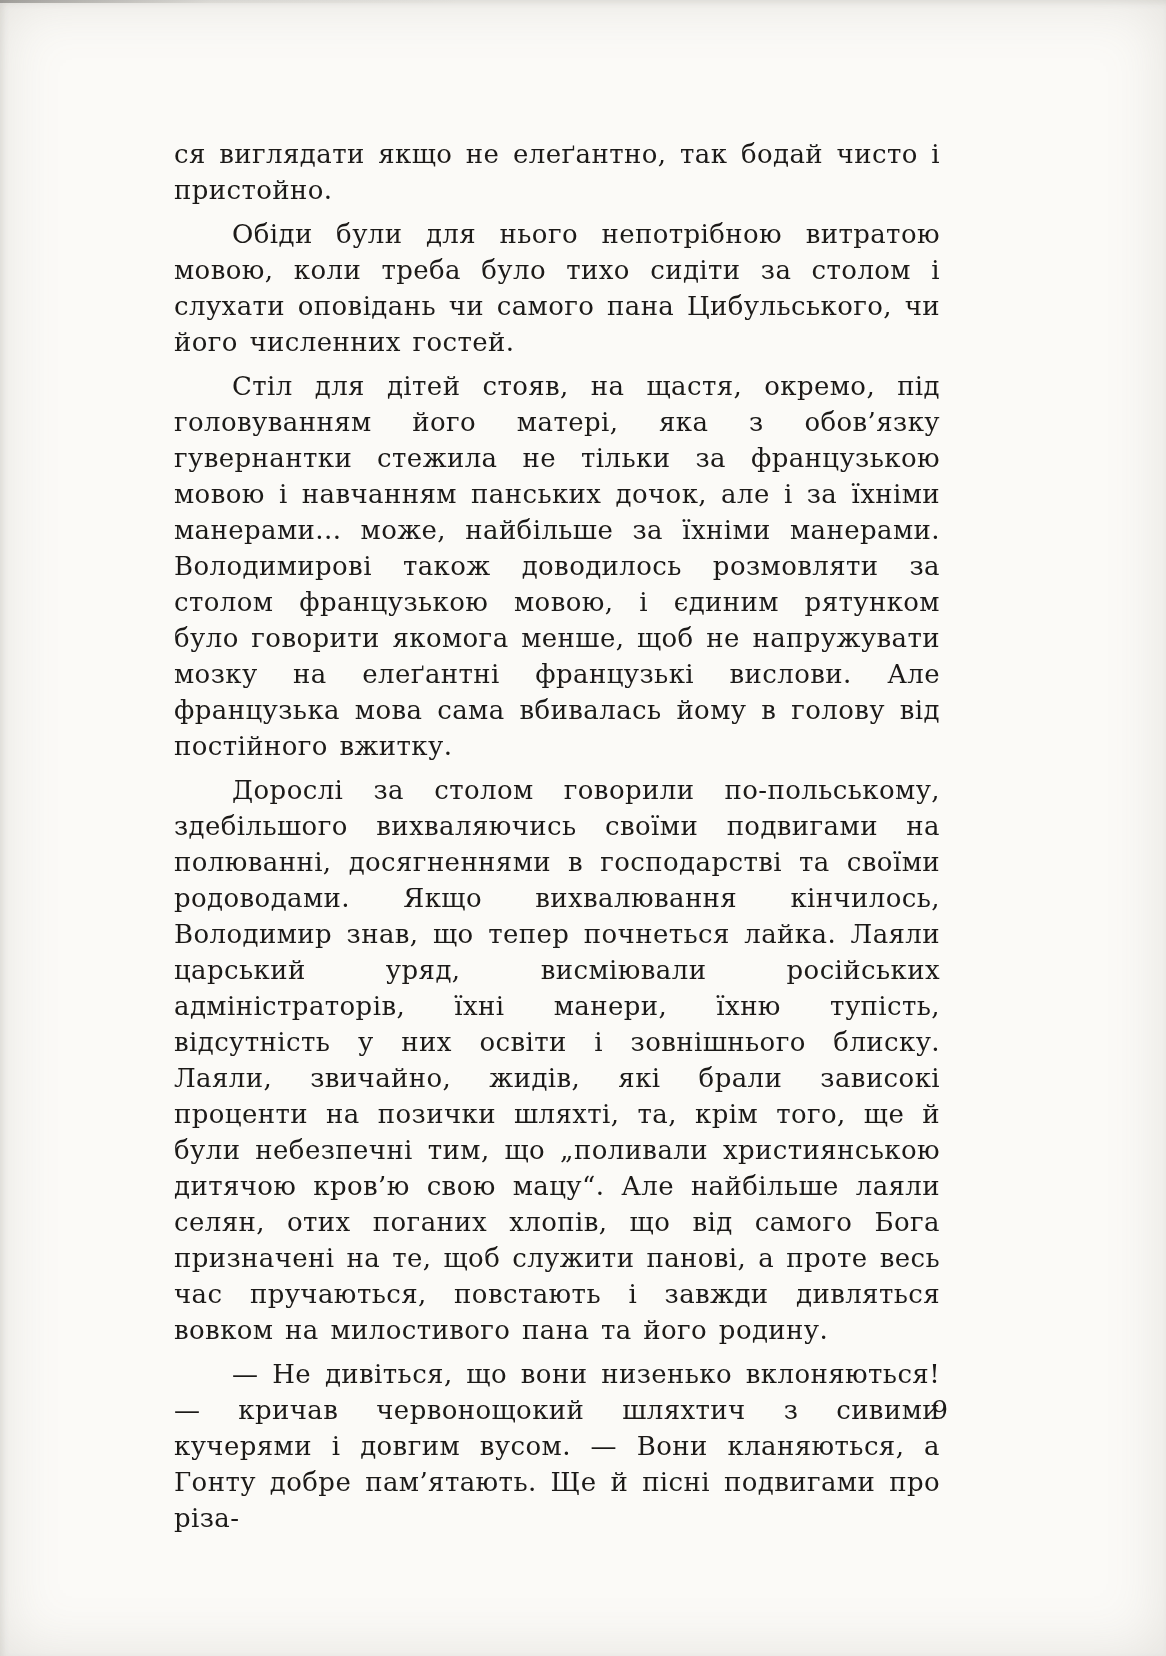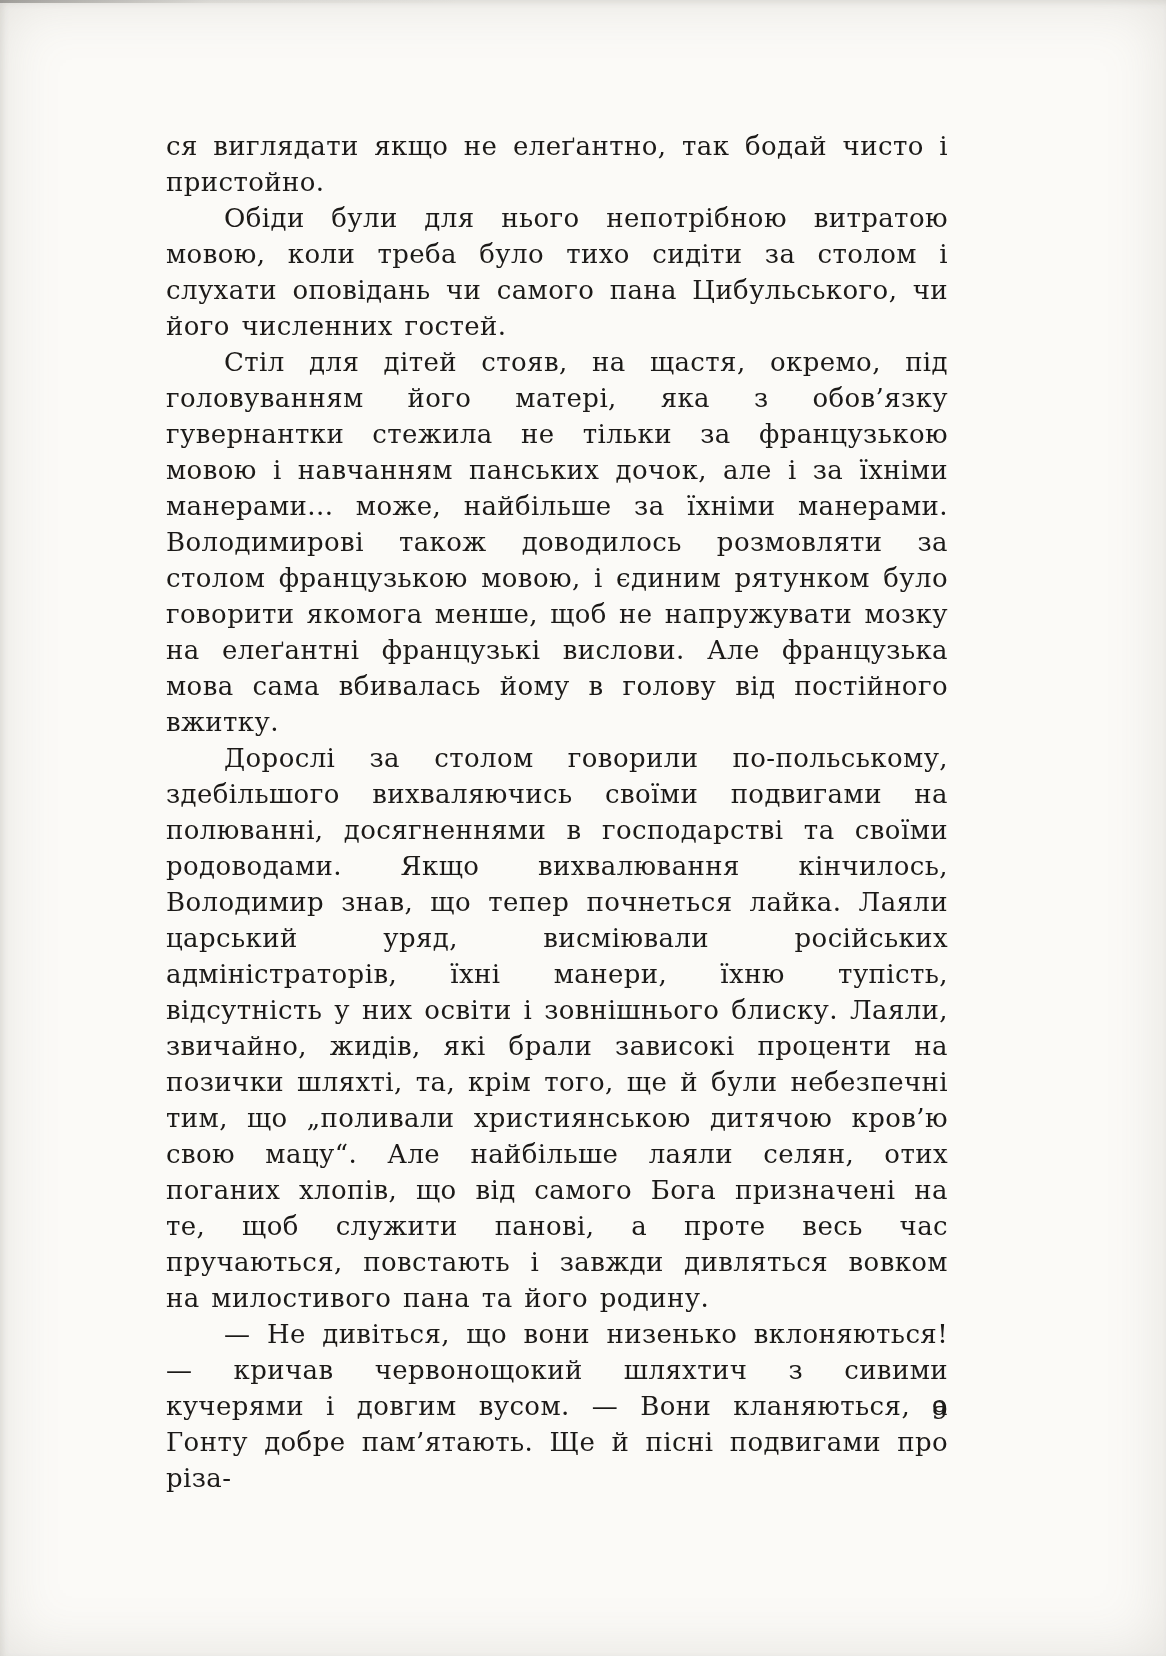--- a/index.html
+++ b/index.html
@@ -33,21 +33,21 @@
     top: 128px;
     width: 782px;
     text-align: justify;
     color: #1c1a18;
     font-size: 26px;
     line-height: 36px;
     letter-spacing: 0.4px;
     word-spacing: 3px;
   }
   .text-block p {
-    margin: 0;
+    margin: 8px;
     padding: 0;
   }
   .text-block p.indent {
     text-indent: 58px;
   }
   .page-number {
     position: absolute;
     left: 166px;
     top: 1392px;
     width: 782px;

